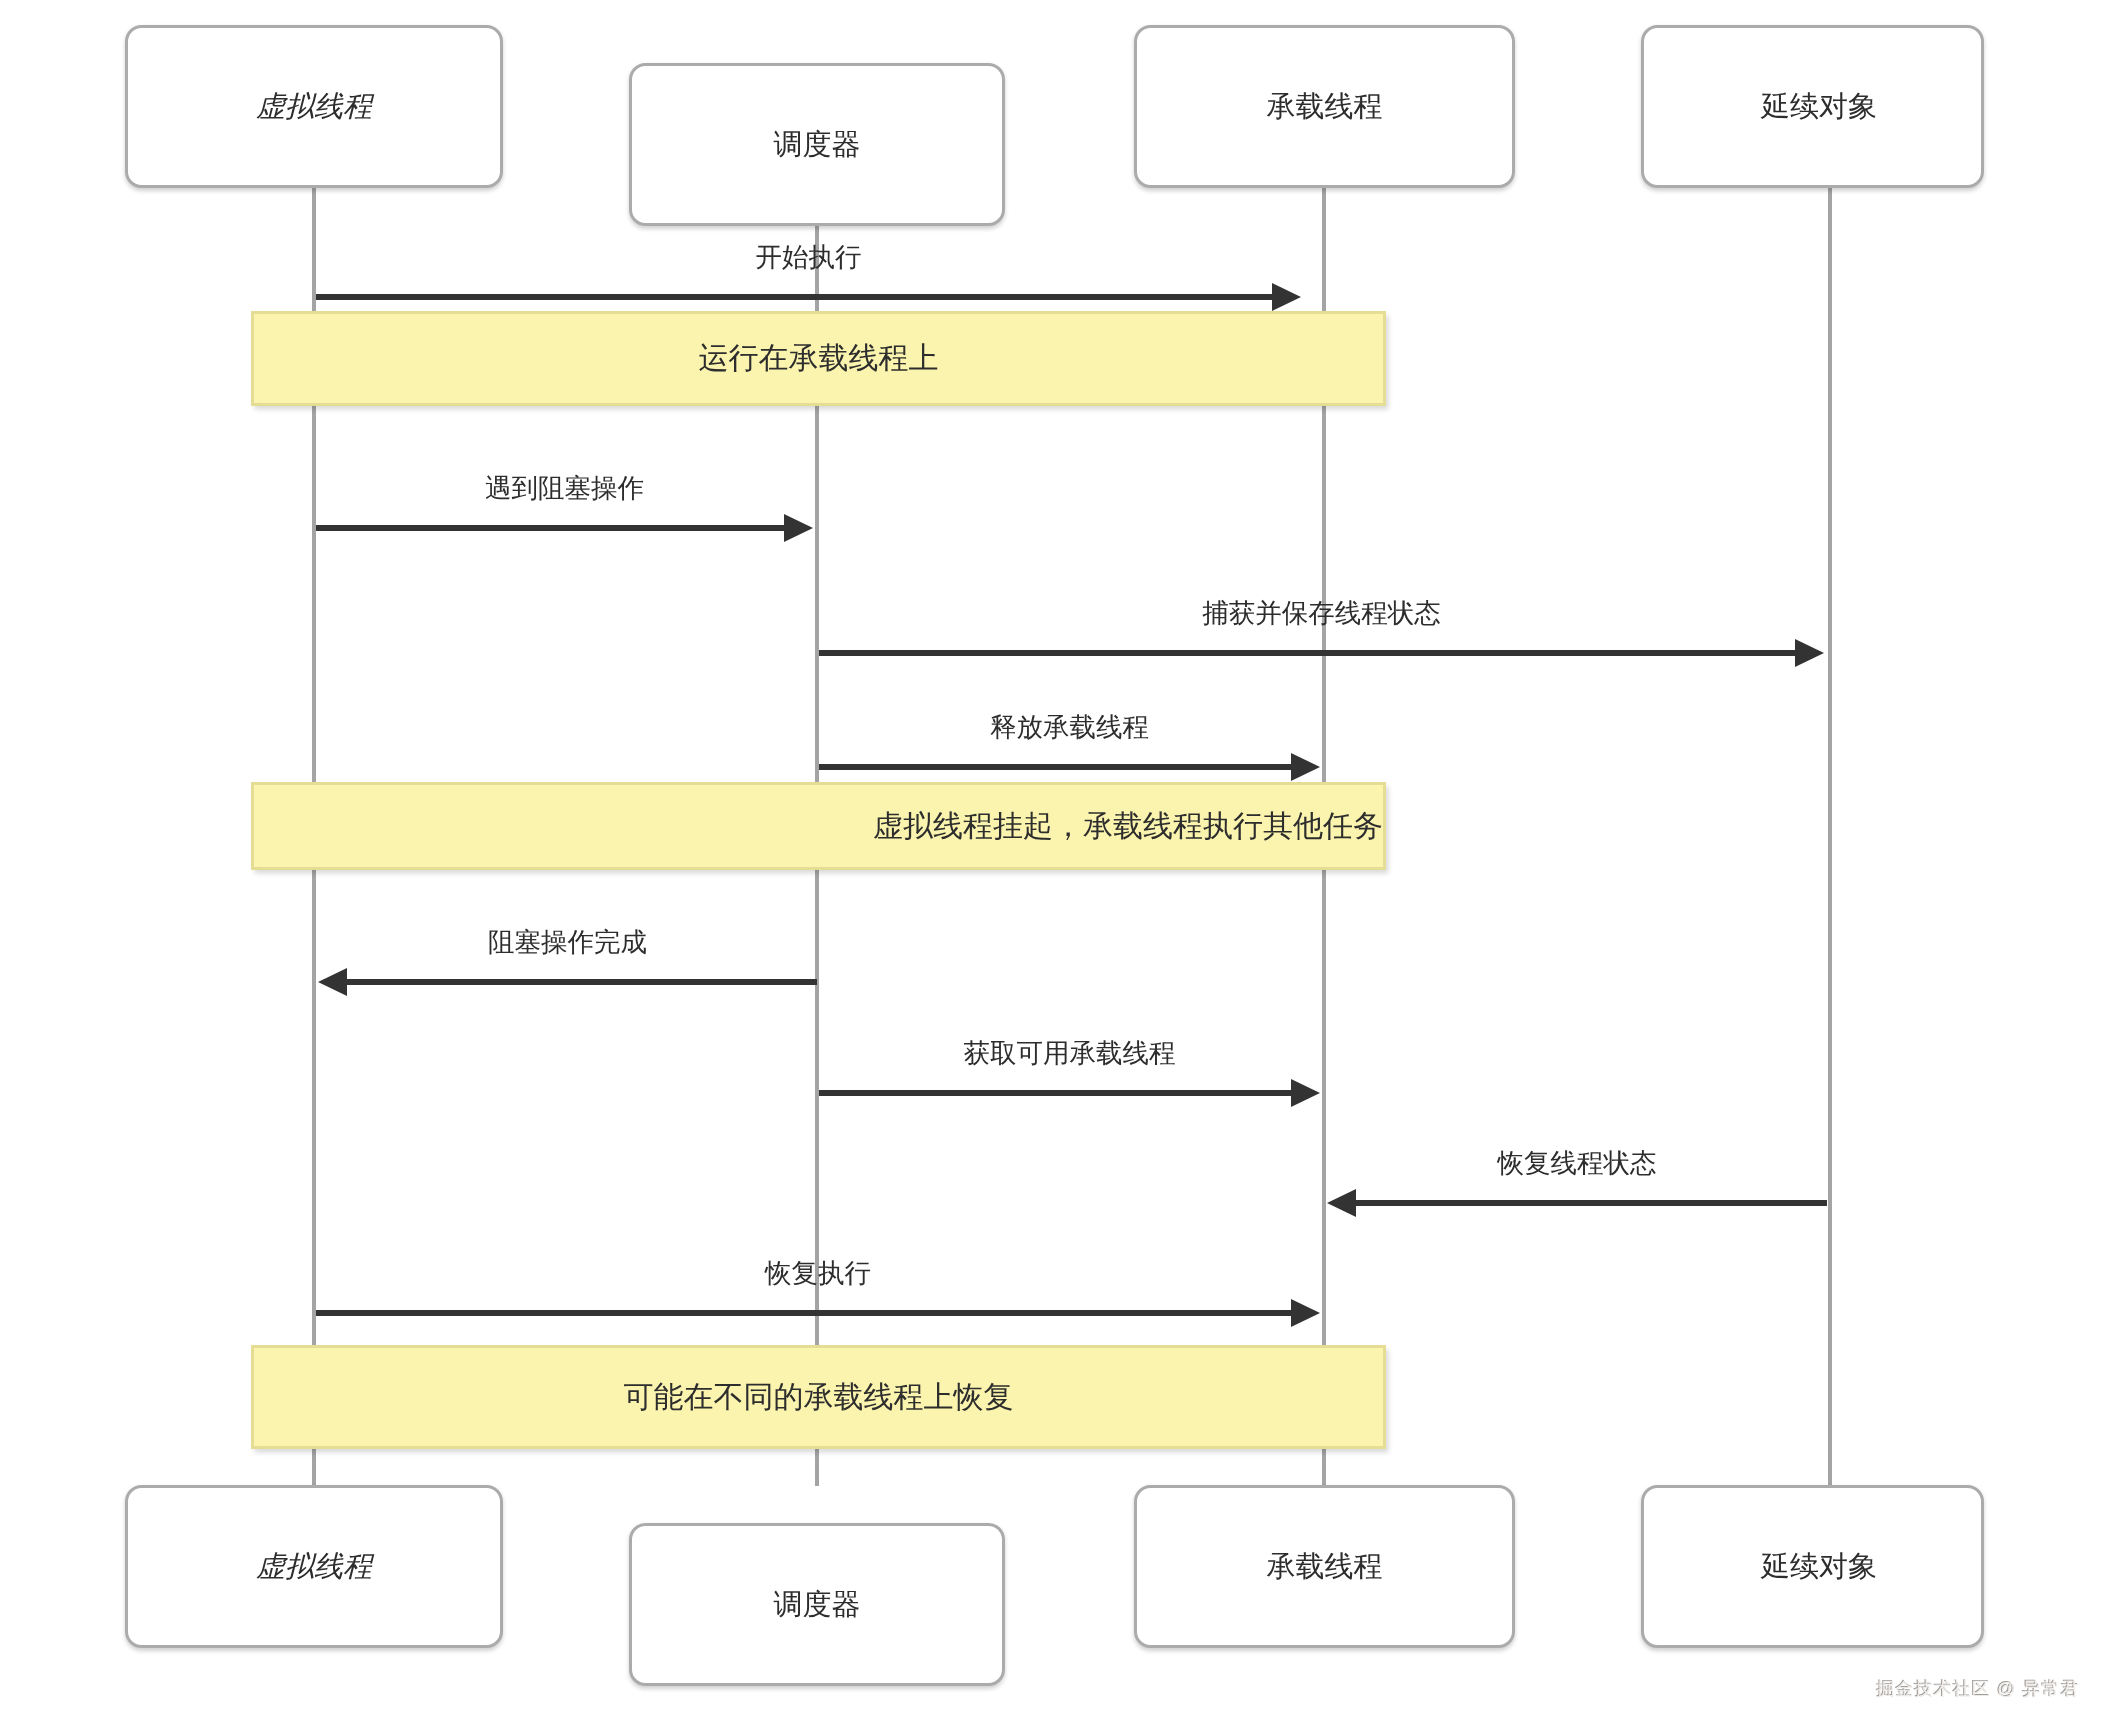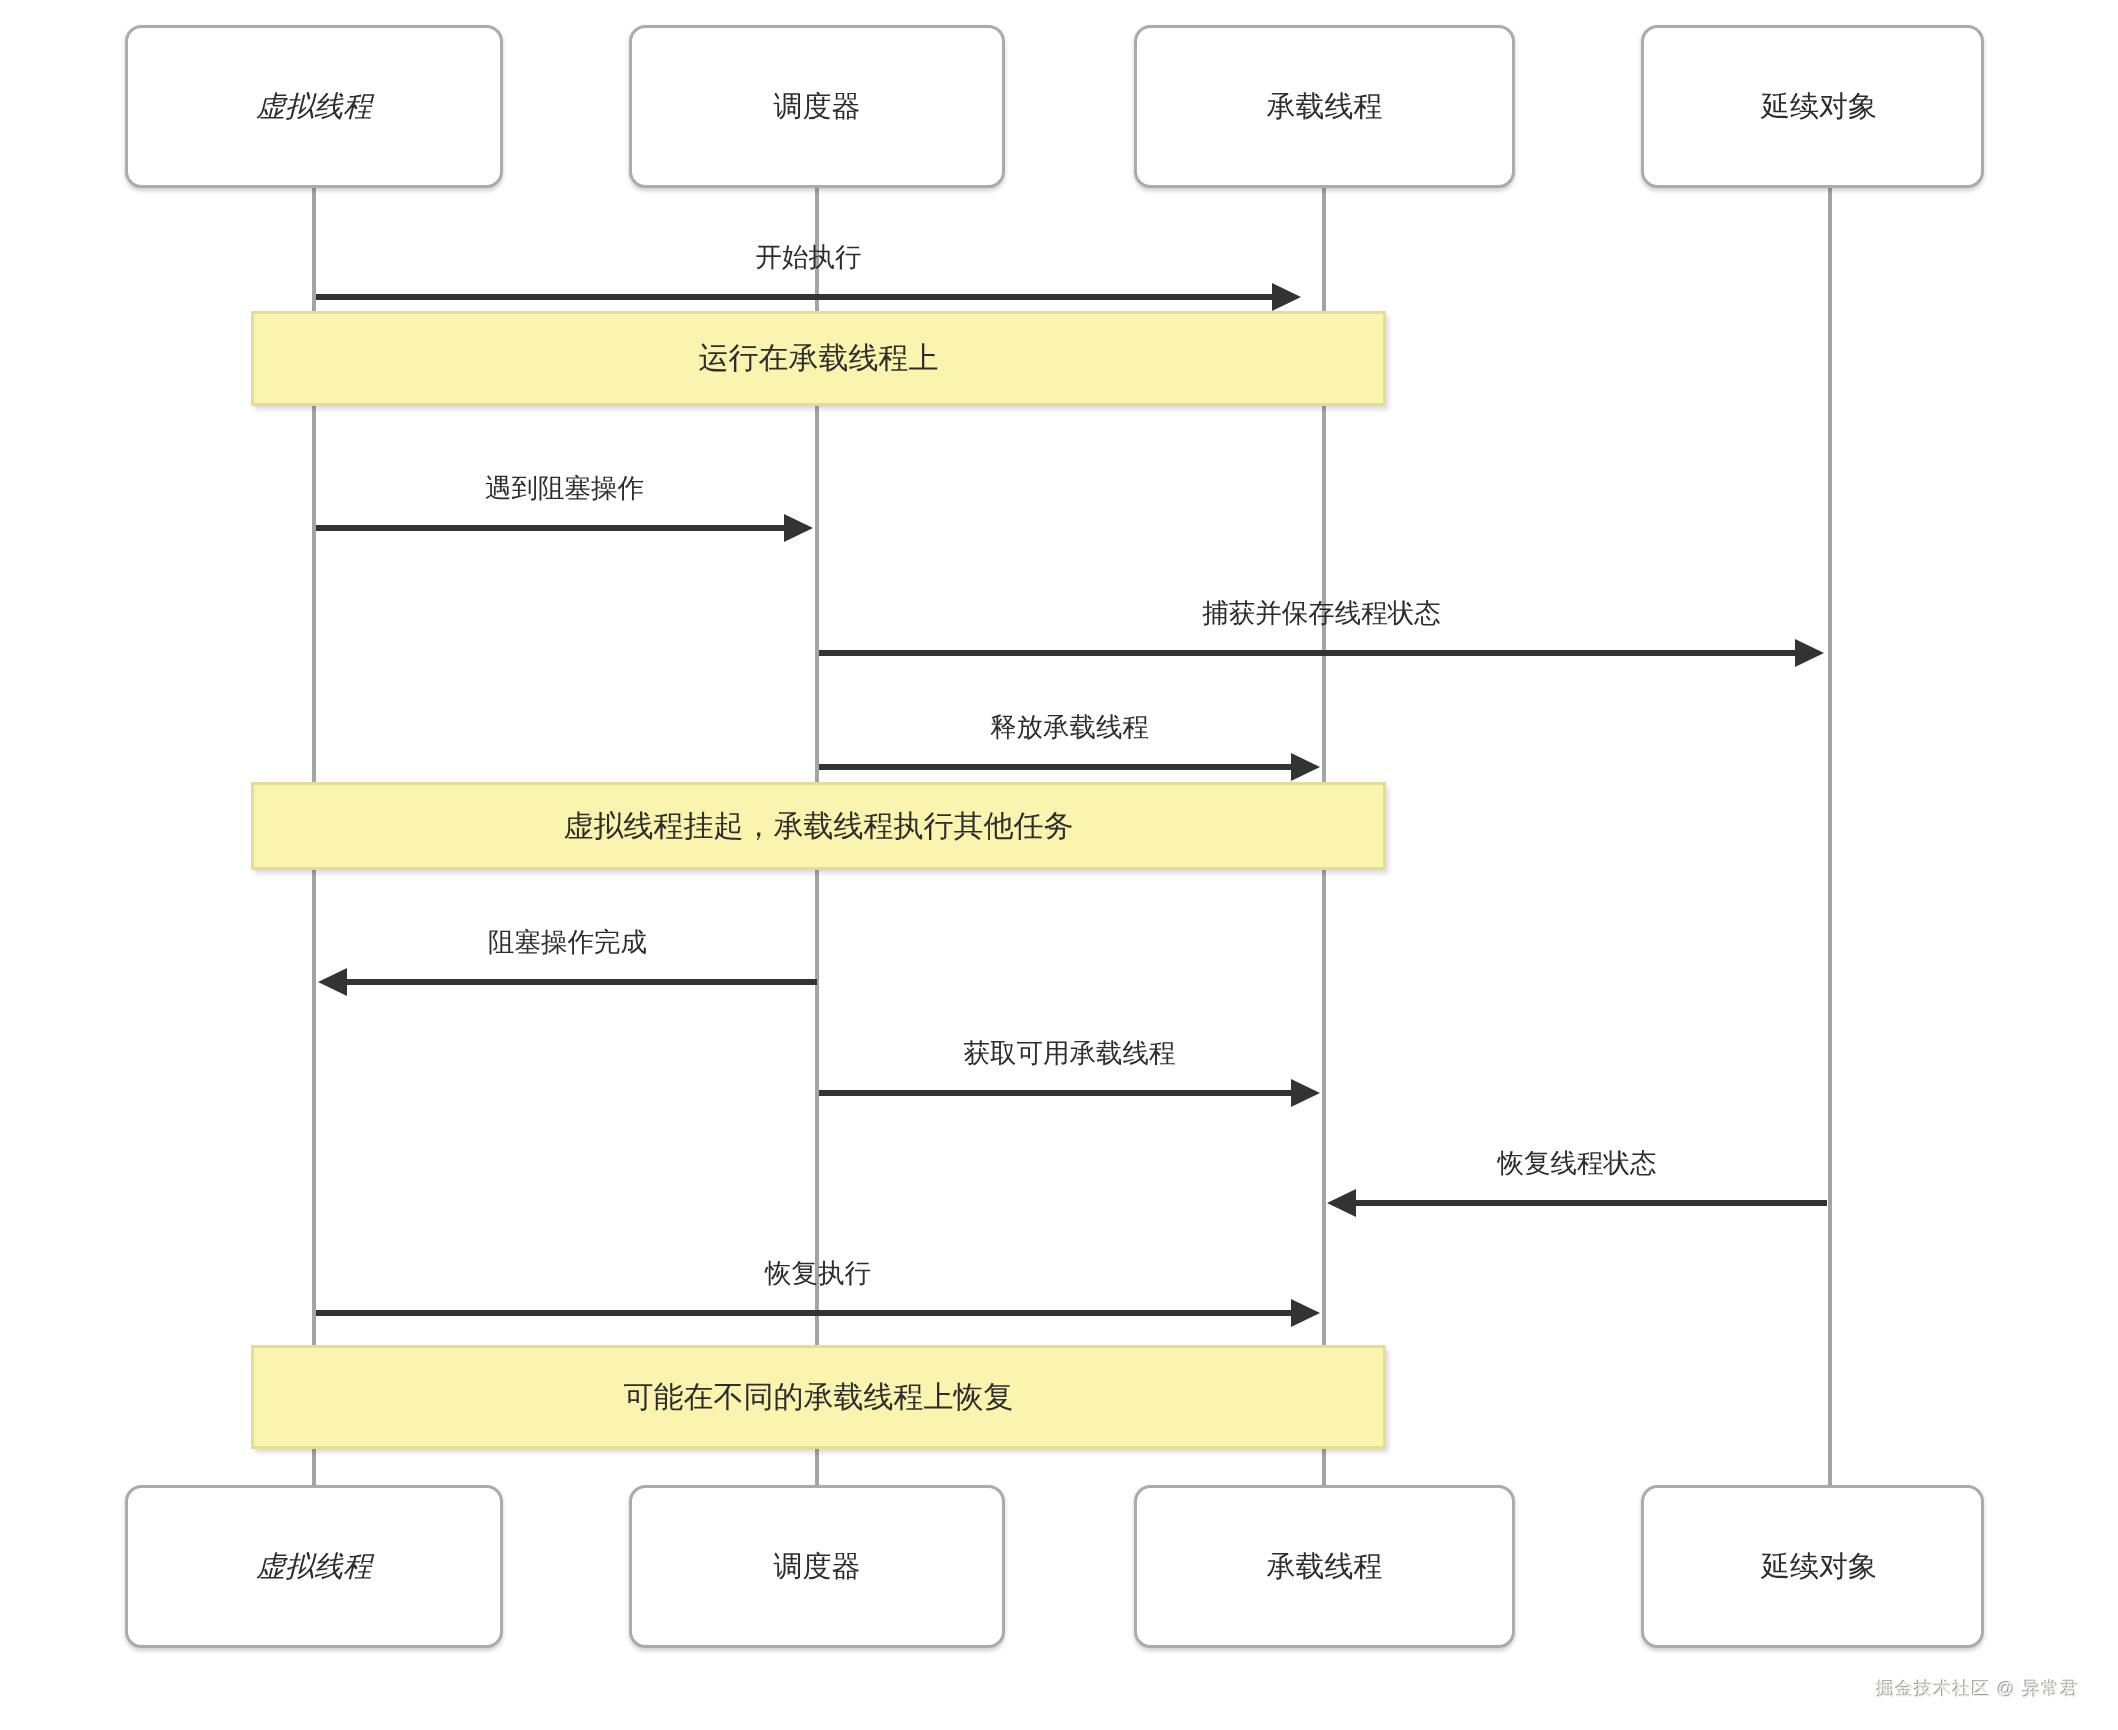--- a/index.html
+++ b/index.html
@@ -34,21 +34,21 @@
     border-radius: 16.6px;
     box-sizing: border-box;
     display: flex;
     align-items: center;
     justify-content: center;
     font-size: 29px;
     color: #2d2d2d;
     box-shadow: 0 2.8px 4.4px rgba(0,0,0,0.18);
   }
   .p1 { left: 125px;  width: 378px; font-style: italic; }
-  .p2 { left: 629px; width: 376px; }
+  .p2 { left: 629px; width: 376px; margin-top: 38px; }
   .p3 { left: 1134px; width: 381px; }
   .p4 { left: 1641px; width: 343px; padding-left: 13px; }
   .top-row    { top: 25px; }
   .bottom-row { top: 1485px; }
 
   
   .note {
     position: absolute;
     left: 251px;
     width: 1135px;
@@ -56,21 +56,21 @@
     border: 3.3px solid #e5dd94;
     box-sizing: border-box;
     display: flex;
     align-items: center;
     justify-content: center;
     font-size: 30px;
     color: #2d2d2d;
     box-shadow: 2.8px 3.9px 5px rgba(0,0,0,0.15);
   }
   #note1 { top: 311px;  height: 95px; }
-  #note2 { top: 782px; height: 88px; }
+  #note2 { top: 782px; height: 88px; justify-content: flex-end; }
   #note3 { top: 1345px; height: 104px; }
 
   
   .message { position: absolute; }
   .msg-label {
     font-size: 26.5px;
     color: #2d2d2d;
     text-align: center;
     line-height: 35px;
     height: 35px;

